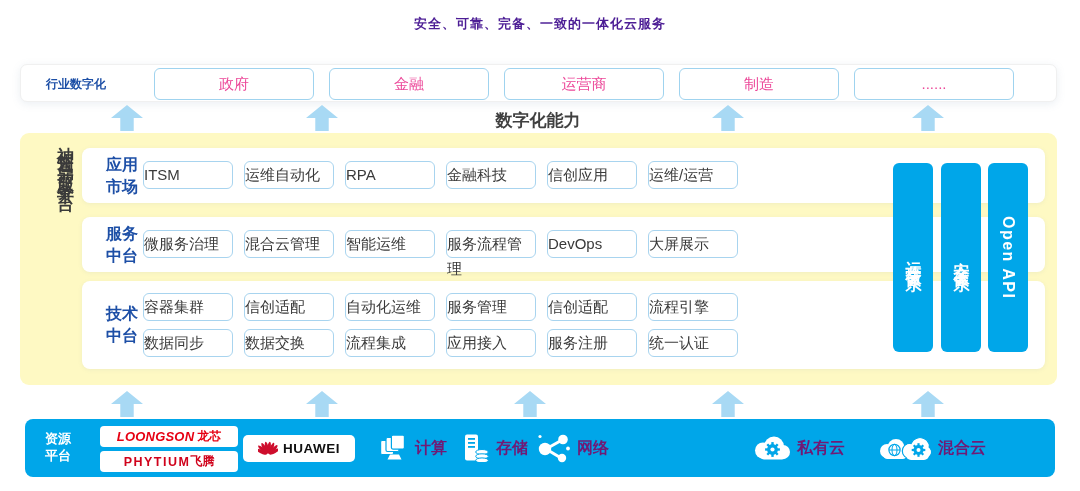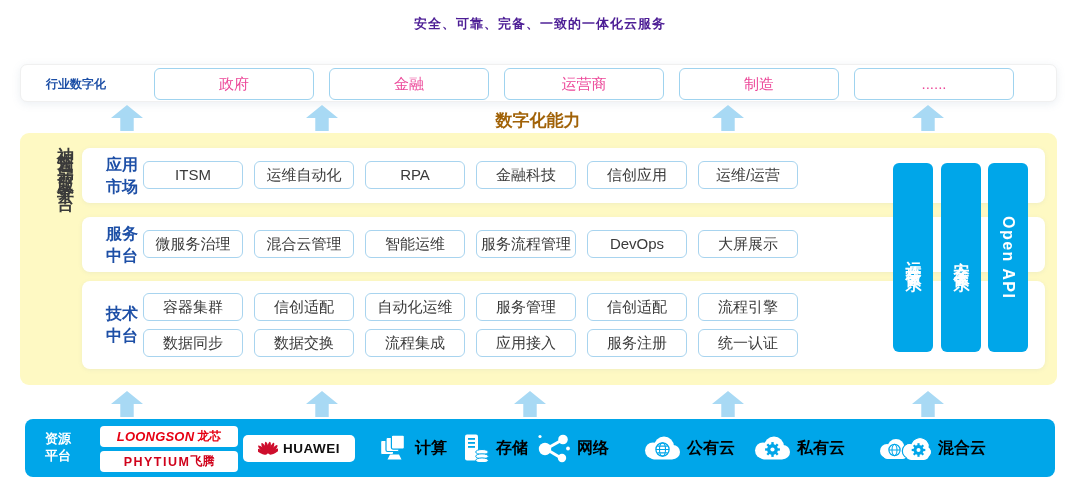--- a/index.html
+++ b/index.html
@@ -21,40 +21,40 @@
           border:1.5px solid #9fd3ef; border-radius:6px; font-size:15px; color:#ec4899; }
 
   
   .arrow { position:absolute; width:32px; height:26px; background:#a8d9f4;
            clip-path:polygon(50% 0,100% 50%,71% 50%,71% 100%,29% 100%,29% 50%,0 50%); }
   .at1 { left:111px; top:105px; } .at2 { left:306px; top:105px; }
   .at3 { left:712px; top:105px; } .at4 { left:912px; top:105px; }
   .ab1 { left:111px; top:391px; } .ab2 { left:306px; top:391px; } .ab3 { left:514px; top:391px; }
   .ab4 { left:712px; top:391px; } .ab5 { left:912px; top:391px; }
   .cap-label { position:absolute; left:458px; top:109px; width:160px; text-align:center;
-               font-size:17px; font-weight:bold; color:#a16207; }
+               font-size:17px; font-weight:bold; color:#404040; }
 
   
   .main-panel { position:absolute; left:20px; top:133px; width:1037px; height:252px;
                 background:#fef9c3; border-radius:9px; }
   .platform-name { position:absolute; left:34px; top:0; height:100%; display:flex; align-items:center;
                    writing-mode:vertical-rl; text-orientation:upright;
                    font-size:17px; font-weight:bold; color:#3a3a3a; letter-spacing:6px; }
   .row-card { position:absolute; left:62px; width:963px; background:#fff; border-radius:8px;
               box-shadow:0 1px 4px rgba(120,150,180,.10); }
   .card1 { top:15px;  height:55px; }
   .card2 { top:84px;  height:55px; }
   .card3 { top:148px; height:88px; }
   .row-label { position:absolute; left:14px; top:0; width:52px; height:100%;
                display:flex; align-items:center; justify-content:center; text-align:center;
                white-space:pre-line; font-size:16px; font-weight:bold; color:#1d4fa6; line-height:1.35; }
   .row-boxes { position:absolute; left:61px; display:flex; gap:11px; }
   .card1 .row-boxes, .card2 .row-boxes { top:13px; }
   .card3 .rb1 { top:12px; } .card3 .rb2 { top:48px; }
-  .box { width:100px; height:28px; line-height:25px; text-align:center; background:#fff;
+  .box { width:90px; height:28px; line-height:25px; text-align:left; background:#fff;
          border:1px solid #a8d4ef; border-radius:6px; font-size:15px; color:#3a3a3a; }
 
   .pillar { position:absolute; top:30px; width:40px; height:189px; background:#00a6e9;
             border-radius:6px; display:flex; align-items:center; justify-content:center;
             writing-mode:vertical-rl; text-orientation:mixed;
             color:#fff; font-size:16px; font-weight:bold; z-index:3; }
   .p1 { left:873px; letter-spacing:5px; }
   .p2 { left:921px; letter-spacing:5px; }
   .p3 { left:968px; letter-spacing:1.5px; }
 
@@ -67,21 +67,21 @@
               align-items:center; justify-content:center; }
   .loongson { left:75px; top:7px;  width:138px; height:21px; gap:3px; }
   .phytium  { left:75px; top:32px; width:138px; height:21px; gap:0;justify-content:center; }
   .lg-brand { font-size:13px; font-weight:bold; font-style:italic; color:#e60012; letter-spacing:.2px; }
   .lg-suffix{ font-size:12px; font-weight:bold; color:#e60012; }
   .ph-brand { font-size:12.5px; font-weight:bold; color:#d0021b; letter-spacing:1.5px; }
   .ph-suffix{ font-size:12px; font-weight:bold; color:#d0021b; }
   .huawei { left:218px; top:16px; width:112px; height:27px; border-radius:5px; gap:5px; }
   .hw-text { font-size:13.5px; font-weight:bold; color:#111; letter-spacing:.5px; }
   .res-item { position:absolute; top:50%; transform:translateY(-50%); display:flex;
-              align-items:center; gap:7px; color:#000000; font-size:16px; font-weight:bold; }
+              align-items:center; gap:7px; color:#701a75; font-size:16px; font-weight:bold; }
   .i-compute { left:355px; } .i-storage { left:437px; } .i-network { left:512px; }
   .i-public  { left:618px; } .i-private { left:728px; } .i-hybrid  { left:853px; }
   .res-item svg { display:block; }
 </style>
 </head>
 <body>
 
 <div class="page">
 
   <div class="title">安全、可靠、完备、一致的一体化云服务</div>
@@ -233,36 +233,20 @@
         </g>
         <circle cx="8" cy="16" r="6.2" fill="#fff"></circle>
         <circle cx="26" cy="6.5" r="4.8" fill="#fff"></circle>
         <circle cx="25" cy="25" r="4.2" fill="#fff"></circle>
         <circle cx="31" cy="15.5" r="1.9" fill="#fff"></circle>
         <circle cx="3" cy="3.5" r="1.6" fill="#fff"></circle>
       </svg>
       <span>网络</span>
     </div>
 
-    <div class="res-item i-public">
-      <svg width="37" height="25" viewBox="0 0 37 25">
-        <g fill="#fff">
-          <circle cx="10" cy="15" r="8"></circle>
-            <circle cx="21" cy="11" r="10"></circle>
-            <circle cx="30" cy="16.5" r="7"></circle>
-          <rect x="6" y="14" width="28" height="10" rx="5"></rect>
-        </g>
-        <circle cx="19.5" cy="14" r="6.6" fill="#fff" stroke="#00a6e9" stroke-width="1.3"></circle>
-        <ellipse cx="19.5" cy="14" rx="3" ry="6.6" fill="none" stroke="#00a6e9" stroke-width="1.1"></ellipse>
-        <line x1="13" y1="14" x2="26" y2="14" stroke="#00a6e9" stroke-width="1.1"></line>
-        <line x1="14.3" y1="10.6" x2="24.7" y2="10.6" stroke="#00a6e9" stroke-width="1.1"></line>
-        <line x1="14.3" y1="17.4" x2="24.7" y2="17.4" stroke="#00a6e9" stroke-width="1.1"></line>
-      </svg>
-      <span>公有云</span>
-    </div>
 
     <div class="res-item i-private">
       <svg width="37" height="25" viewBox="0 0 37 25">
         <g fill="#fff">
           <circle cx="10" cy="15" r="8"></circle>
             <circle cx="21" cy="11" r="10"></circle>
             <circle cx="30" cy="16.5" r="7"></circle>
           <rect x="6" y="14" width="28" height="10" rx="5"></rect>
         </g>
         <g fill="#00a6e9">

